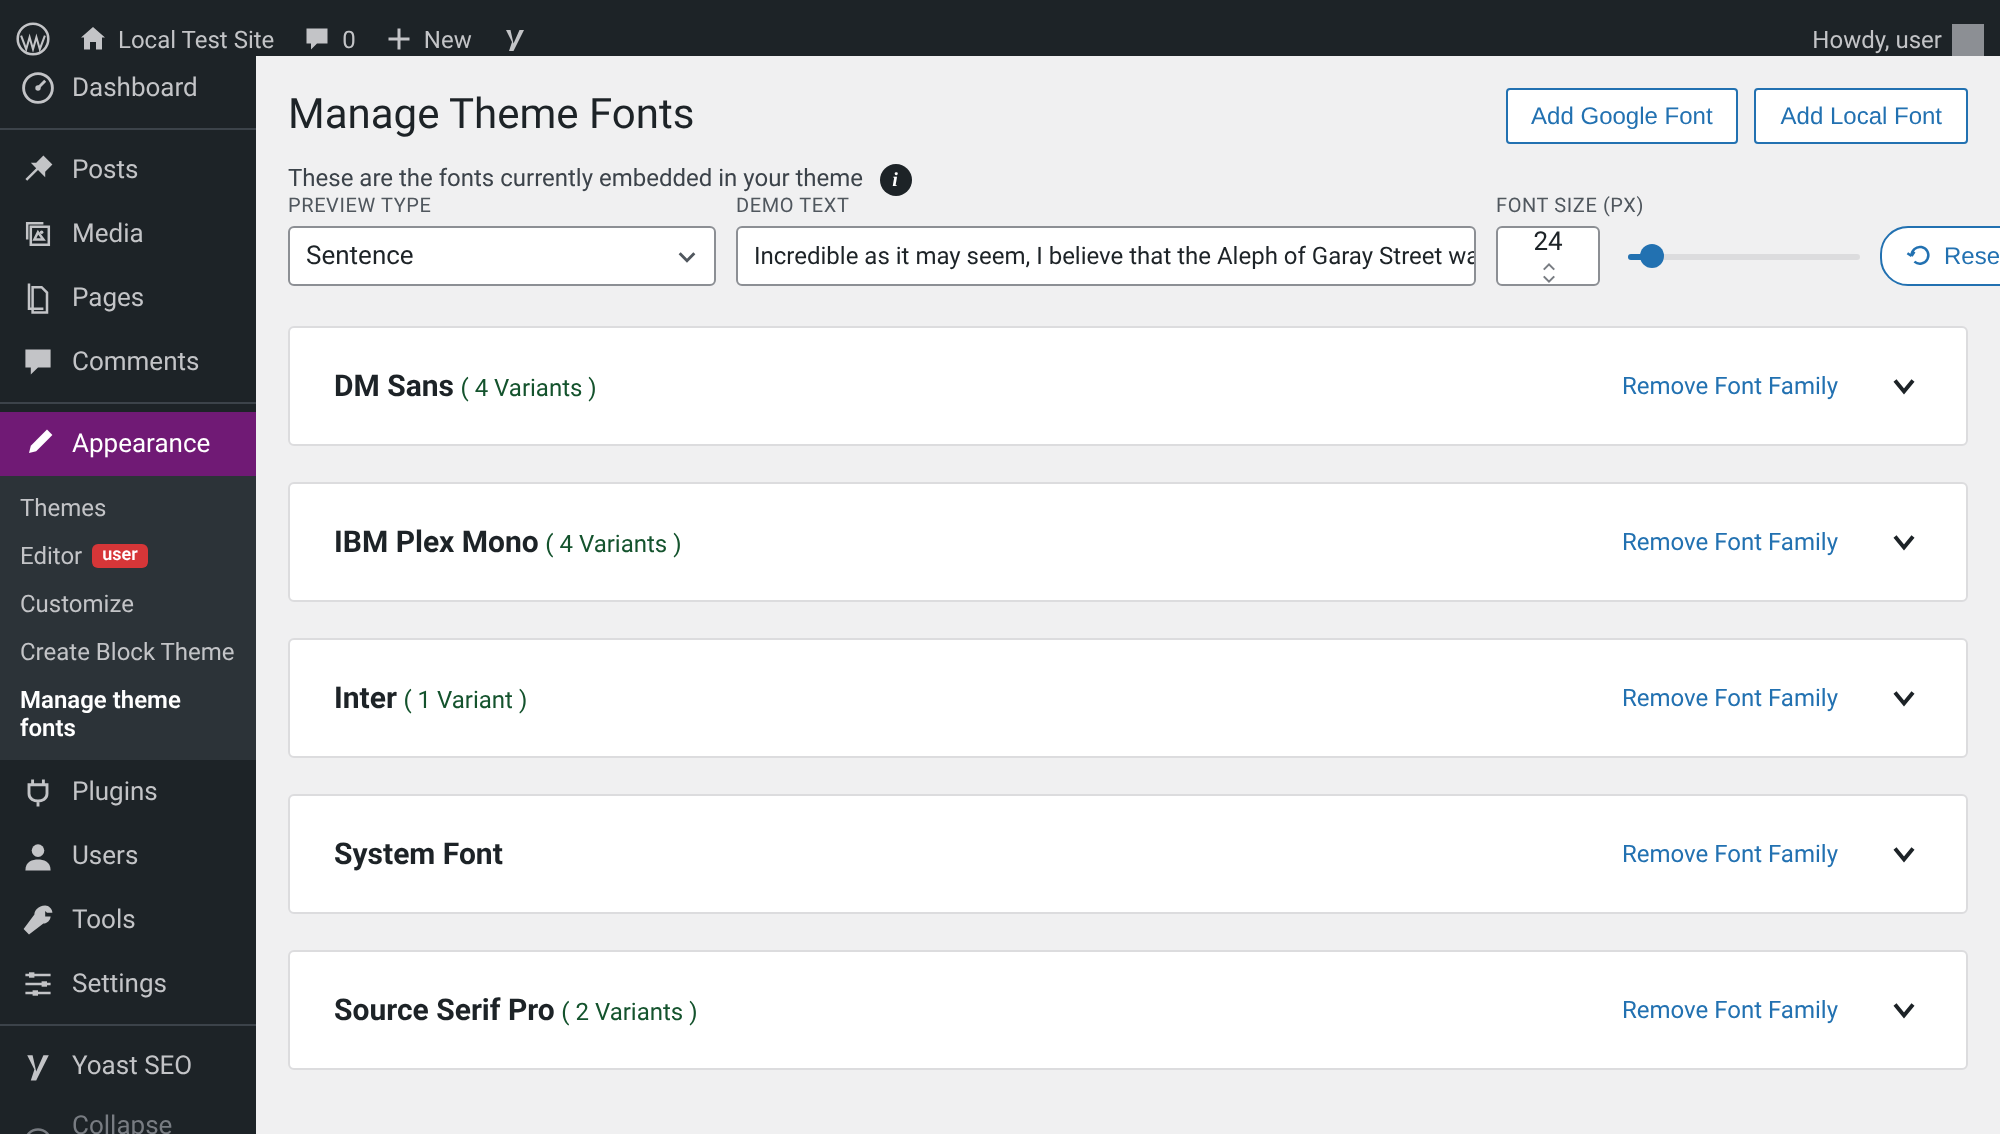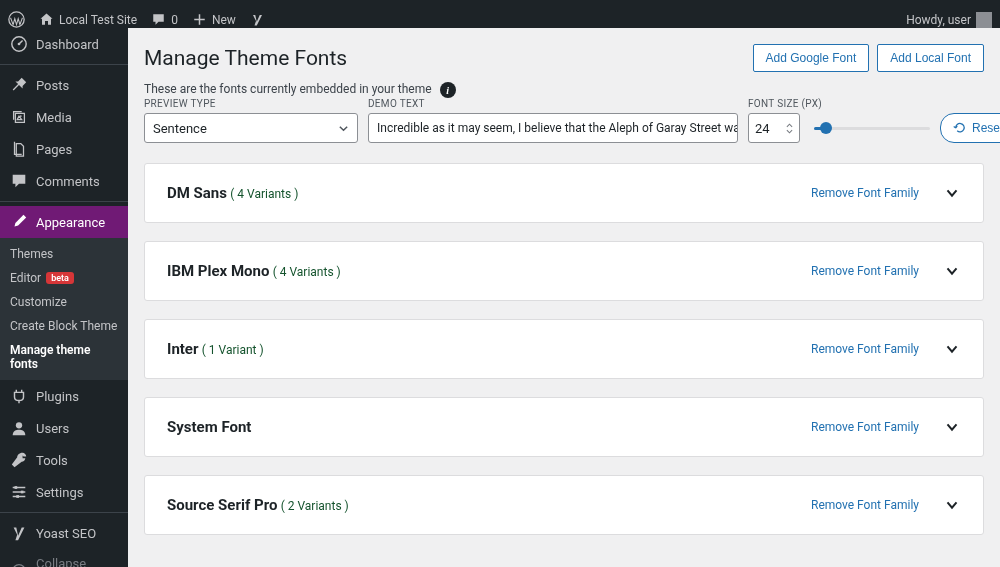--- a/index.html
+++ b/index.html
@@ -32,21 +32,21 @@
 .btn-outline { border: 1px solid #2271b1; color: #2271b1; background: #fff; padding: 6px 12px; font-size: 12px; border-radius: 2px; cursor: pointer; }
 .desc-row { display: flex; gap: 8px; color: #3c434a; font-size: 12px; }
 .info-icon { width: 16px; height: 16px; border-radius: 50%; background: #1d2327; color: #fff; display: inline-flex; align-items: center; justify-content: center; font-size: 10px; font-weight: bold; font-style: italic; font-family: serif; }
 
 
 .controls { display: flex; gap: 10px; align-items: flex-end; margin-bottom: 20px; }
 .control-group { display: flex; flex-direction: column; gap: 4px; }
 .control-label { font-size: 10px; text-transform: uppercase; color: #50575e; letter-spacing: 0.3px; }
 .select-box { width: 214px; height: 30px; border: 1px solid #8c8f94; border-radius: 3px; background: #fff; padding: 0 8px; display: flex; align-items: center; justify-content: space-between; font-size: 13px; }
 .demo-input { width: 370px; height: 30px; border: 1px solid #8c8f94; border-radius: 3px; background: #fff; padding: 0 8px; font-size: 12px; overflow: hidden; white-space: nowrap; display: flex; align-items: center; }
-.size-input { width: 52px; height: 30px; border: 1px solid #8c8f94; border-radius: 3px; background: #fff; padding: 0 6px; display: flex; align-items: center; justify-content: space-between; font-size: 13px; }
+.size-input { width: 52px; height: 30px; border: 1px solid #8c8f94; border-radius: 3px; background: #fff; padding: 0 6px; display: flex; align-items: center; justify-content: space-between; font-size: 13px; flex-direction: column; }
 .spinner-arrows { display: flex; flex-direction: column; gap: 1px; }
 .spinner-arrows svg { width: 7px; height: 5px; }
 .slider-wrap { display: flex; align-items: center; height: 30px; width: 116px; }
 .slider-track { width: 116px; height: 3px; background: #dcdcde; border-radius: 2px; position: relative; }
 .slider-fill { position: absolute; left: 0; top: 0; height: 100%; width: 10%; background: #2271b1; border-radius: 2px; }
 .slider-thumb { position: absolute; left: 10%; top: 50%; transform: translate(-50%, -50%); background: #2271b1; width: 12px; height: 12px; border-radius: 50%; }
 .reset-btn { border: 1px solid #2271b1; color: #2271b1; background: #fff; height: 30px; padding: 0 12px; border-radius: 14px; font-size: 12px; display: flex; align-items: center; gap: 5px; cursor: pointer; margin-left: auto; }
 
 
 .font-card { background: #fff; border: 1px solid #dcdcde; border-radius: 3px; padding: 20px 22px; margin-bottom: 18px; display: flex; align-items: center; justify-content: space-between; }
@@ -152,21 +152,21 @@
         </svg>
       </span>
     <span>Appearance</span>
   </div>
   <div class="submenu">
     <div class="submenu-item">
         <span>Themes</span>
       </div>
     <div class="submenu-item">
       <span>Editor</span>
-      <span class="beta-badge">beta</span>
+      <span class="beta-badge">user</span>
     </div>
     <div class="submenu-item">
         <span>Customize</span>
       </div>
     <div class="submenu-item">
         <span>Create Block Theme</span>
       </div>
     <div class="submenu-item active">
         <span>Manage theme fonts</span>
       </div>

